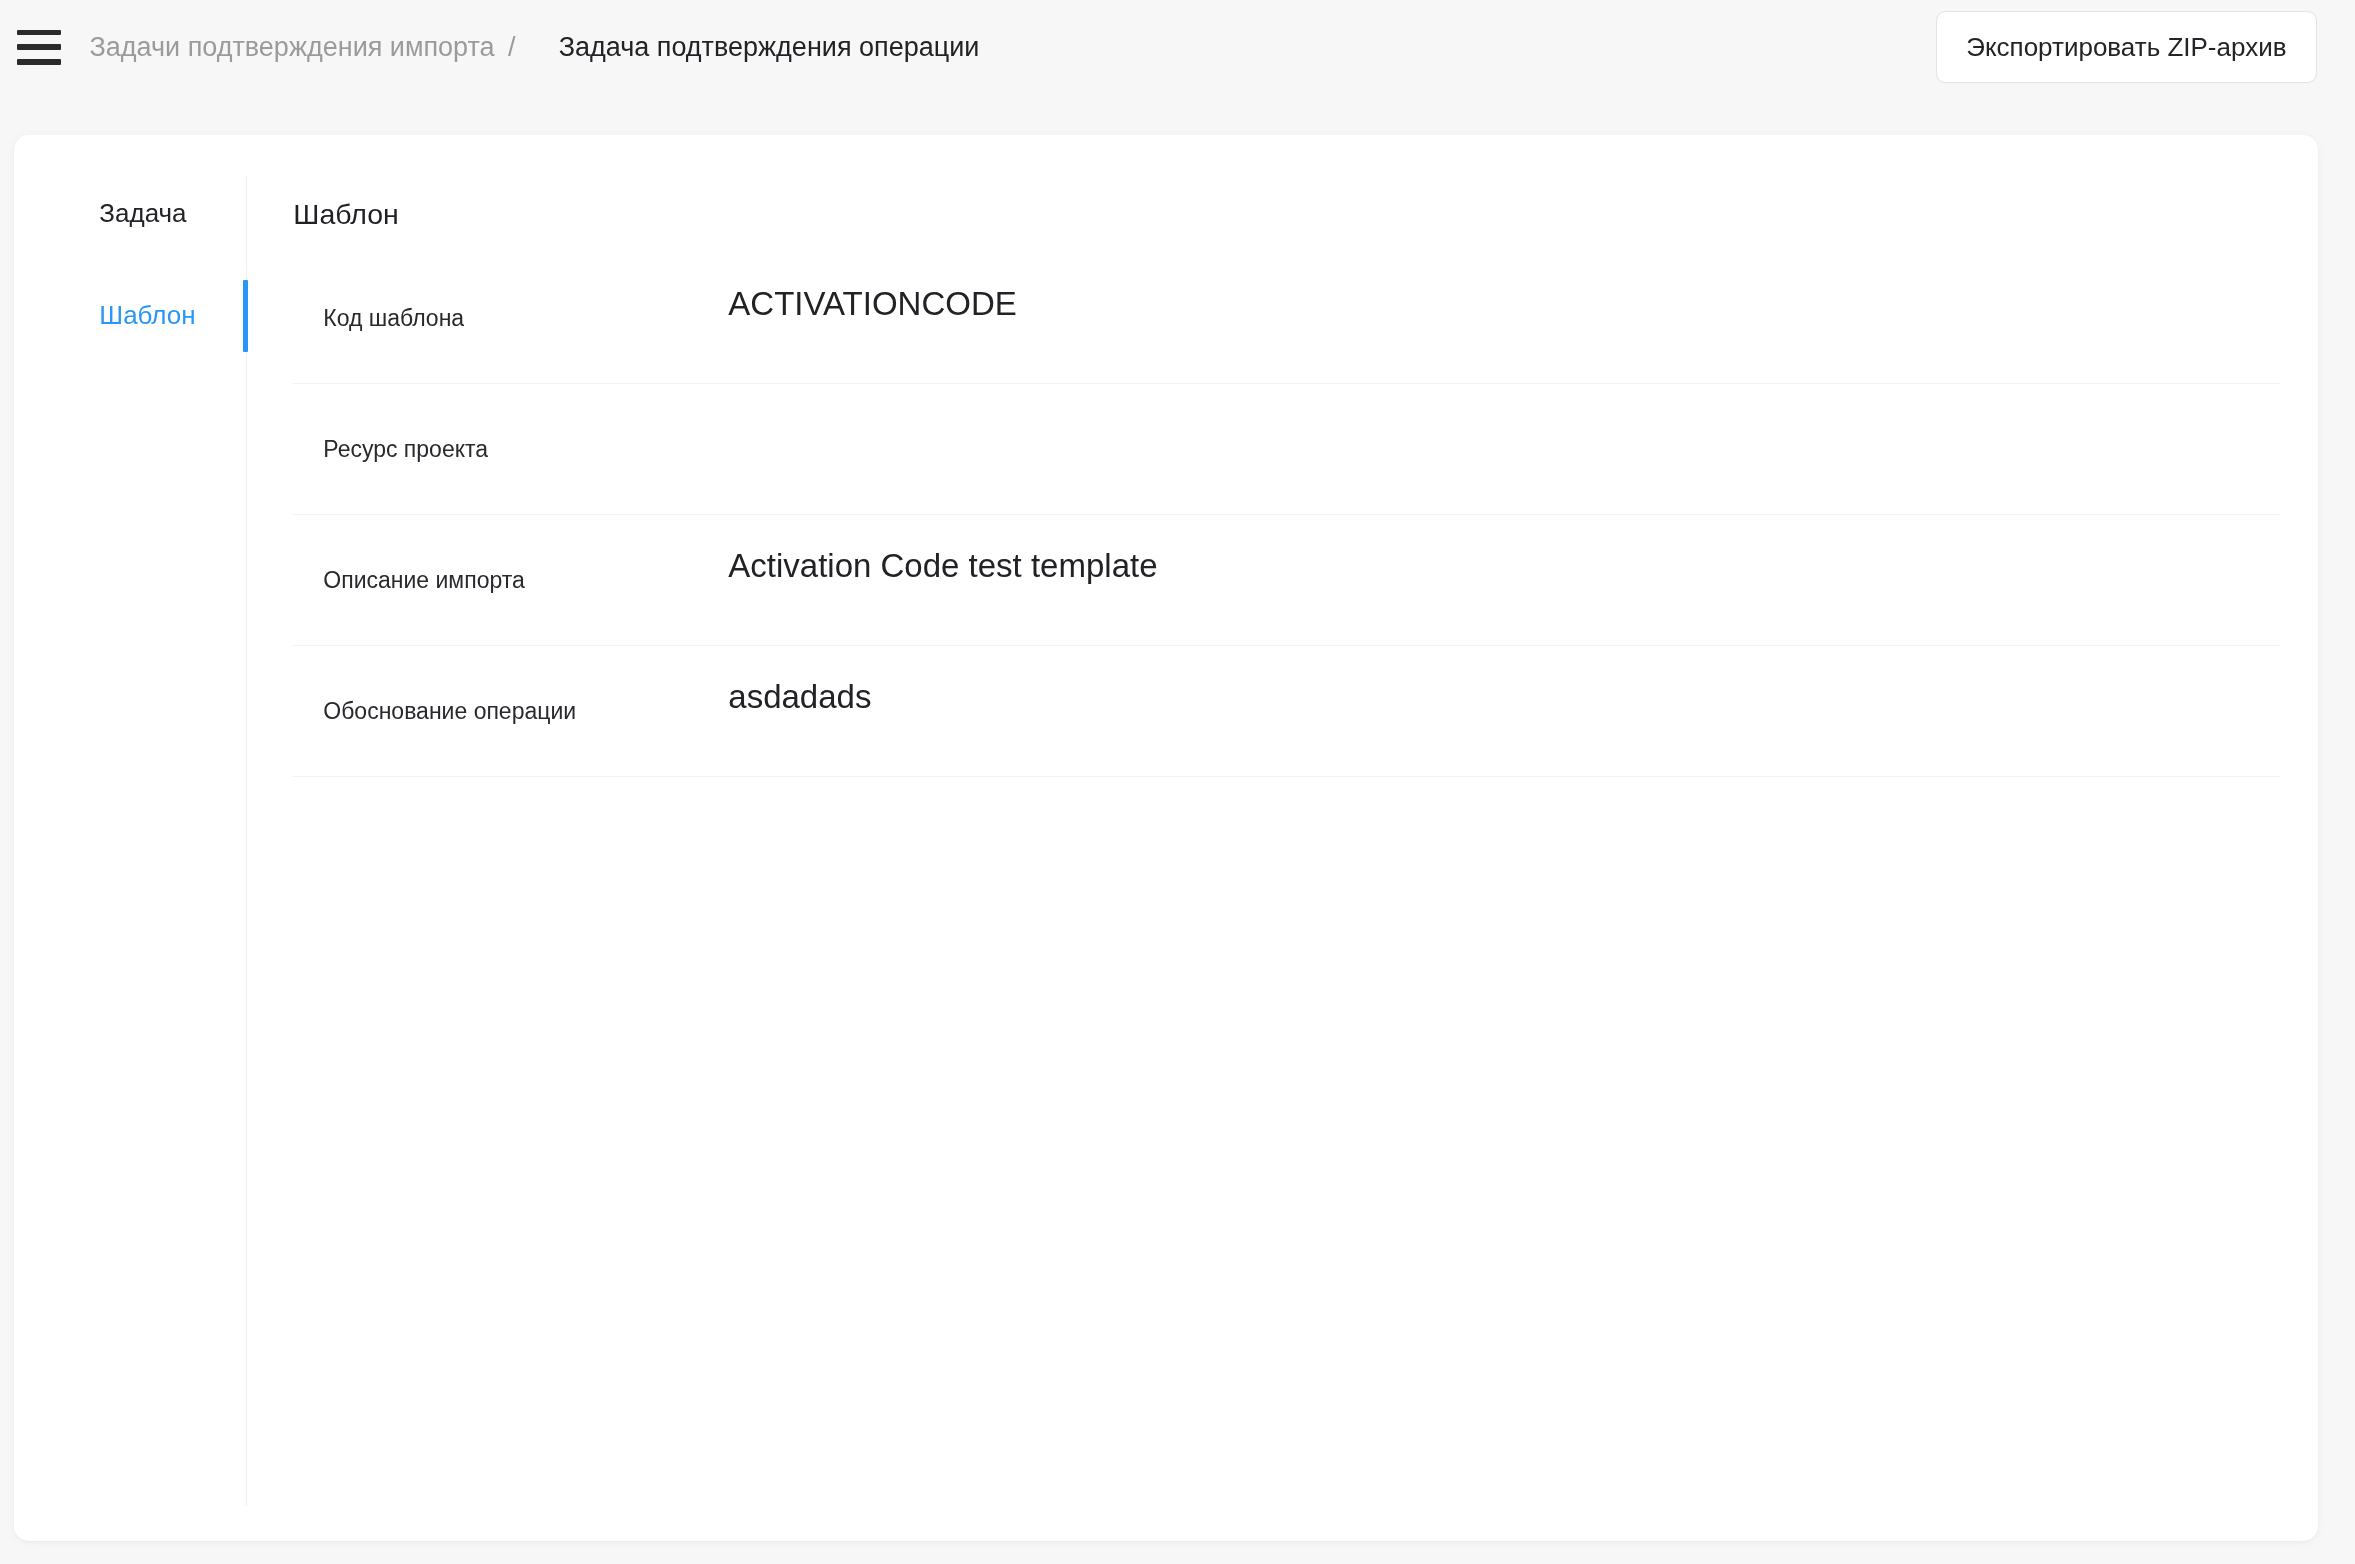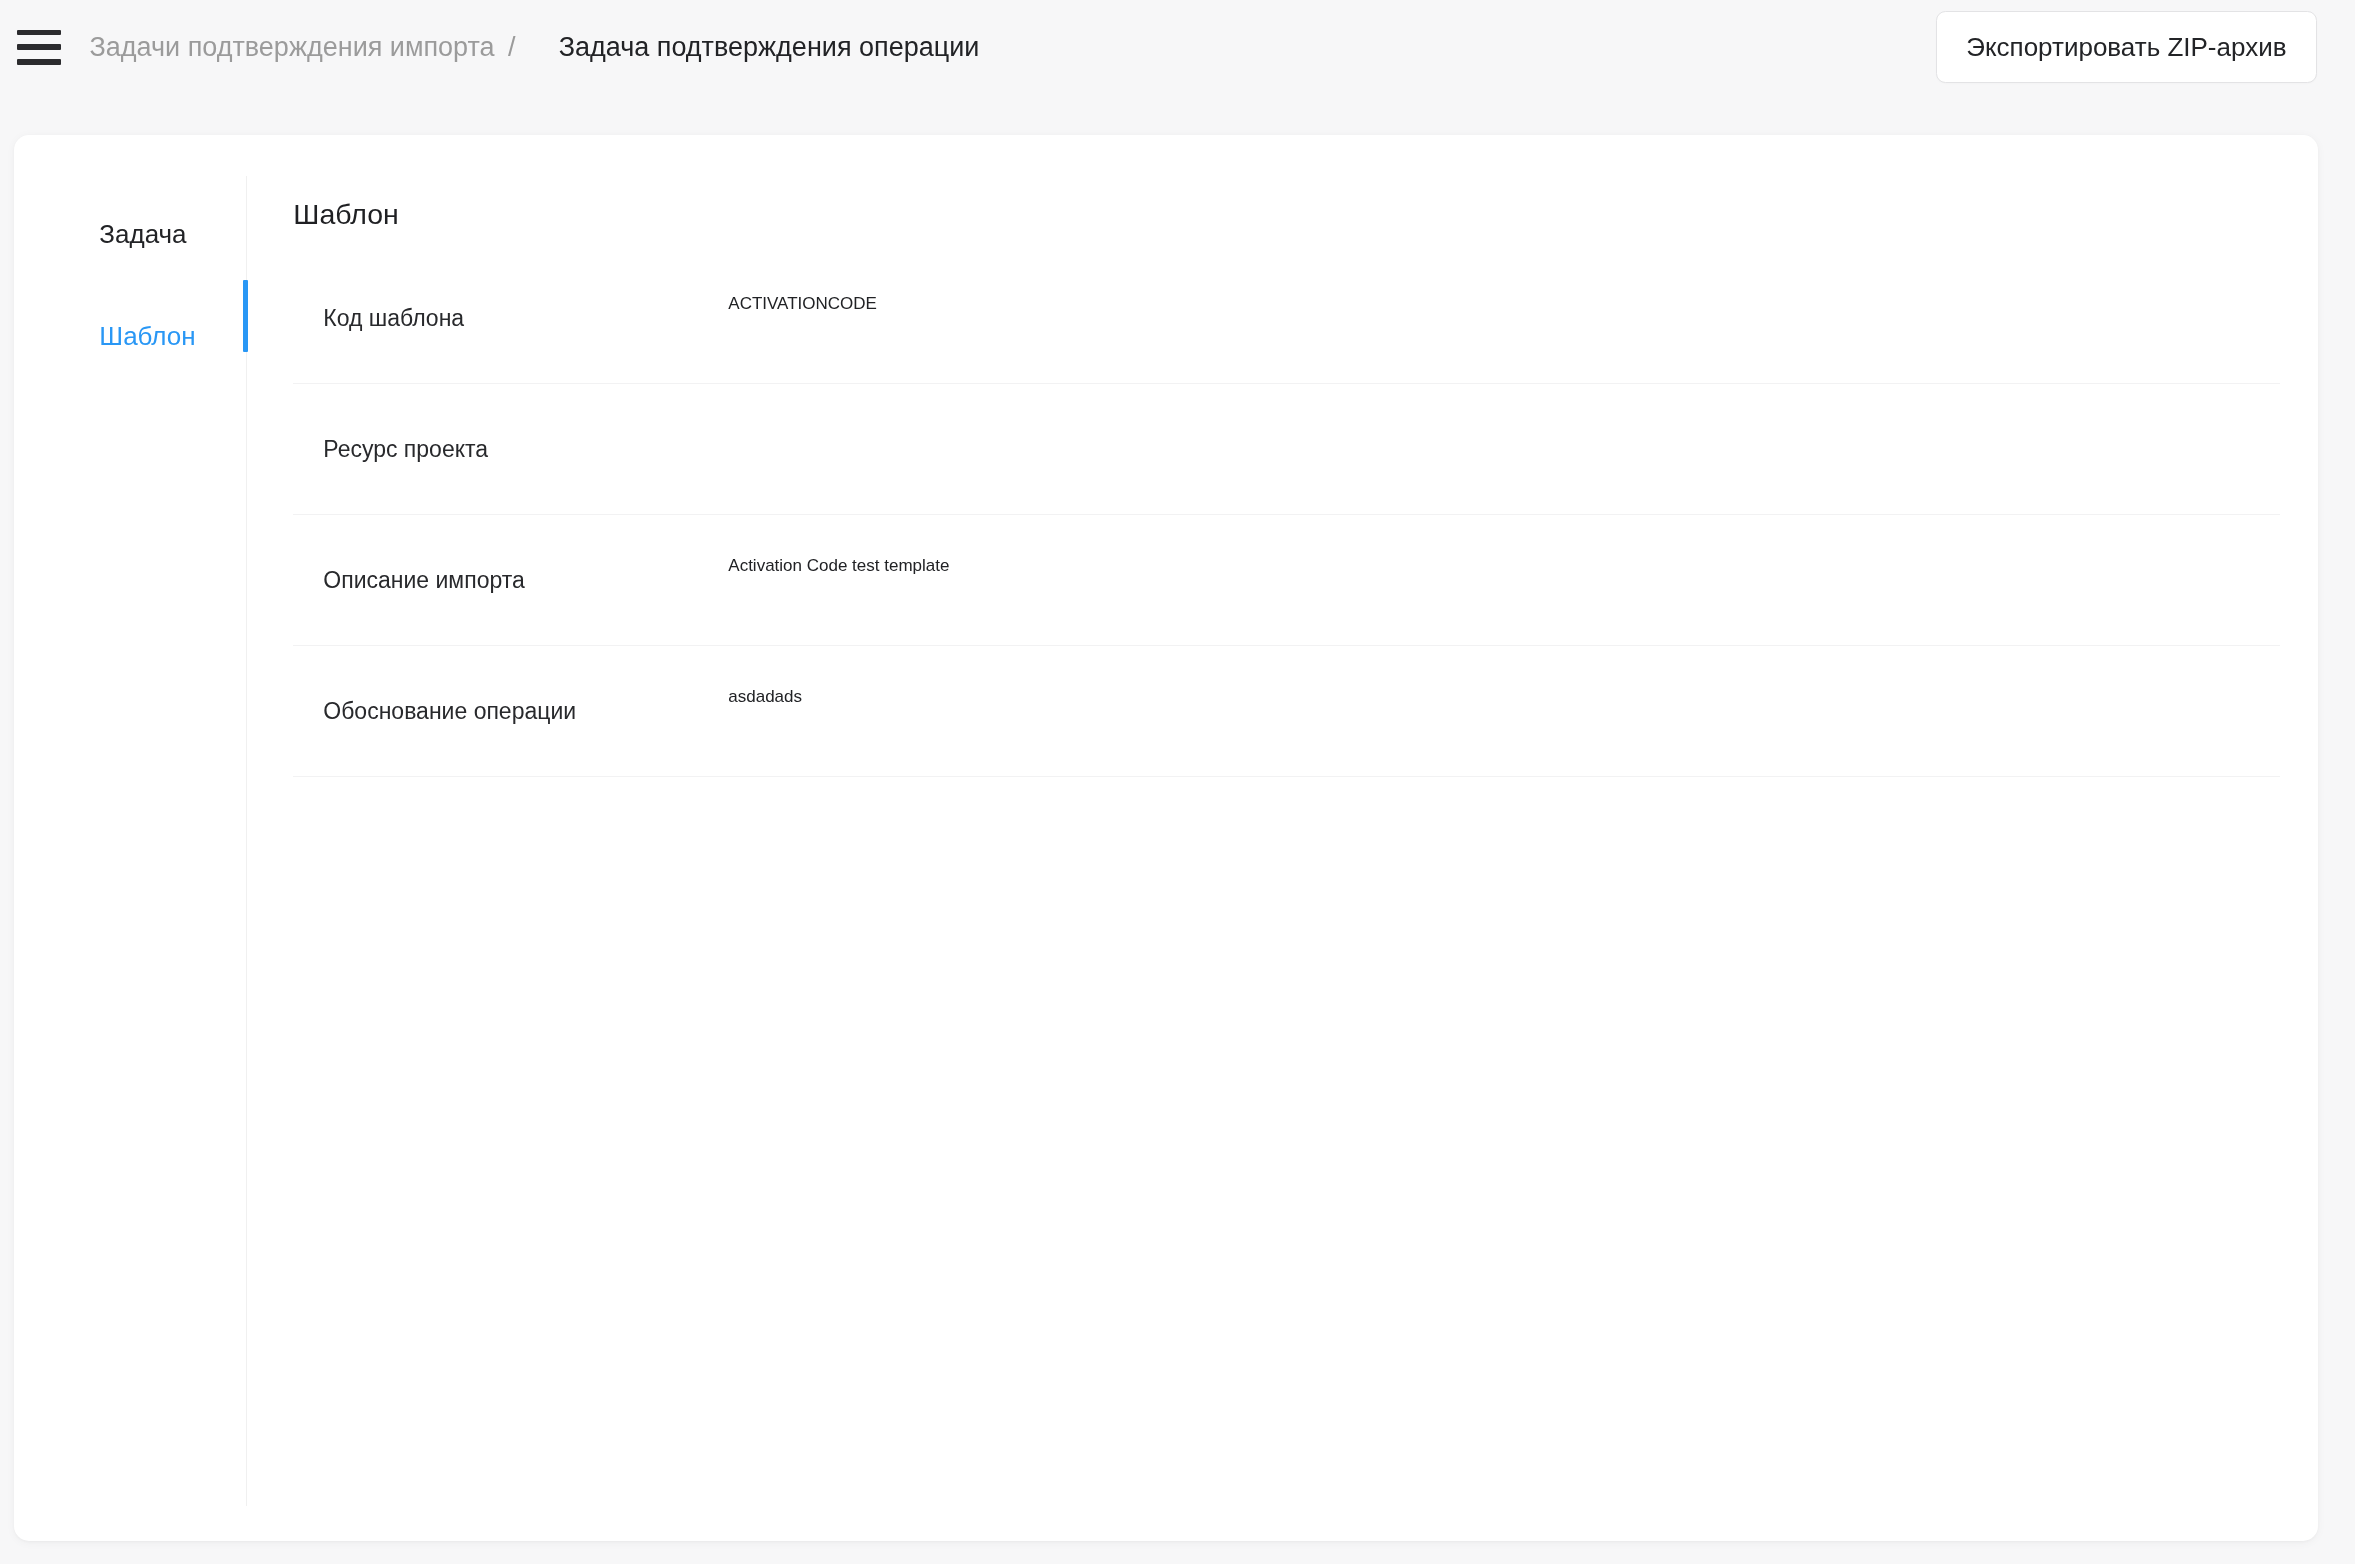--- a/index.html
+++ b/index.html
@@ -78,21 +78,21 @@
   }
   .tabnav{
     width:100%;
     margin:41px 0 35px;
     border-right:1.9px solid var(--divider);
     padding-top:1.9px;
   }
   .tab{
     position:relative;
     height:72px;
-    display:flex;align-items:flex-end;
+    display:flex;align-items:center;
     padding-left:85px;
     font-size:26px;
     color:var(--text-dark);
     cursor:pointer;
     margin-bottom:30px;
     white-space:nowrap;
   }
   .tab.active{color:var(--accent);}
   .tab .ink{
     position:absolute;right:-1.9px;top:0;
@@ -125,21 +125,21 @@
     padding-left:30px;
     align-self:center;
     font-size:23px;
     color:#28292c;
   }
   .row-value{
     flex:1 1 auto;
     align-self:center;
     position:relative;
     top:-14.3px;
-    font-size:17px;
+    font-size:33px;
     color:#212225;
     word-break:break-word;
   }
 </style>
 </head>
 <body>
 
 <header class="topbar">
   <div class="hamburger" title="">
     <span></span>

